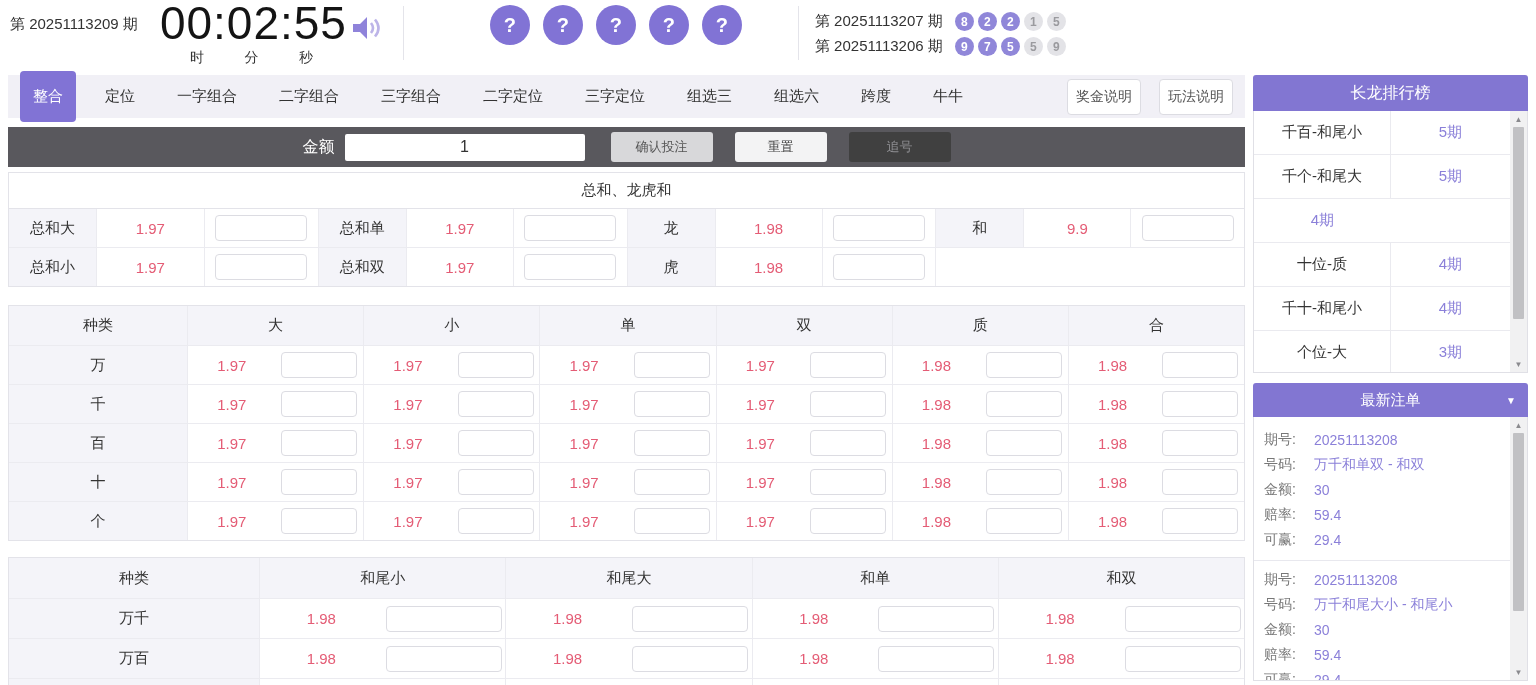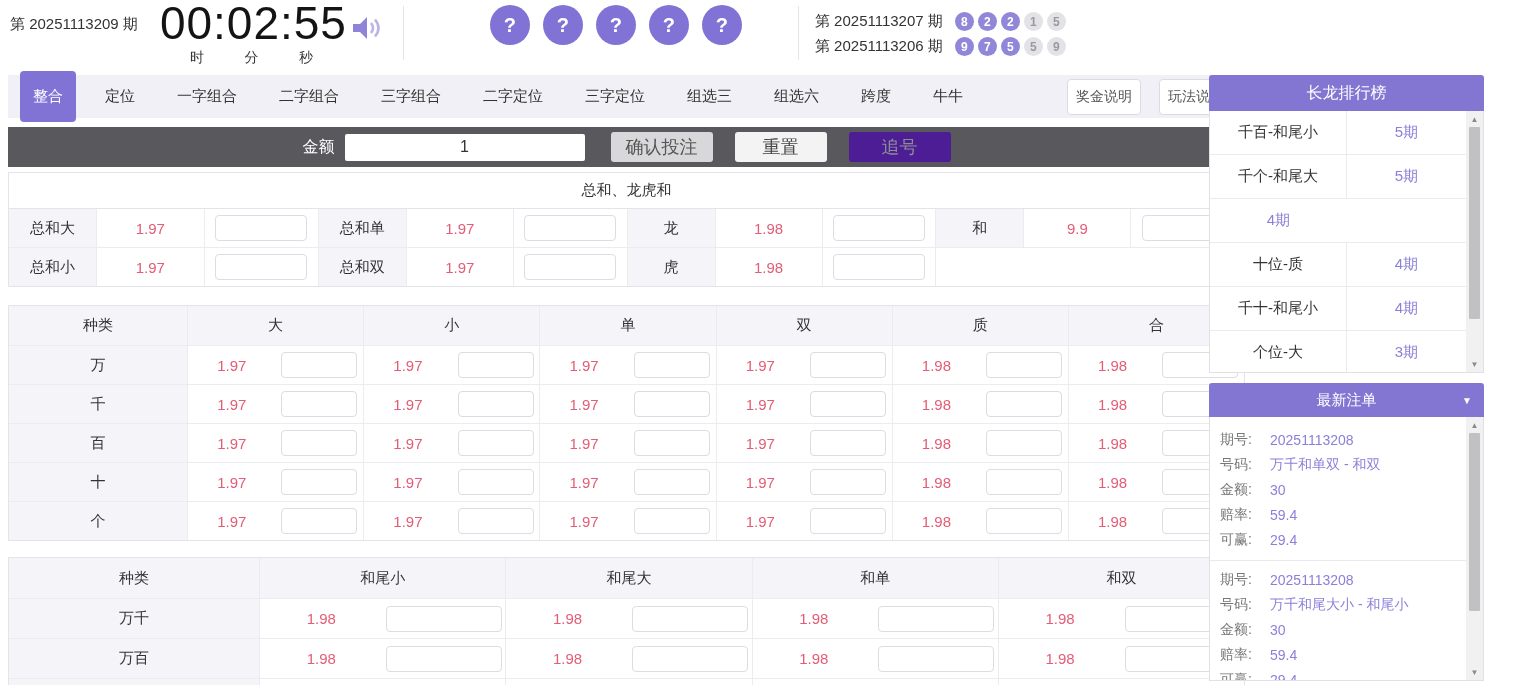--- a/index.html
+++ b/index.html
@@ -35,24 +35,24 @@
   .tab{font-size:15px;color:#333;padding:16px 13px;margin-right:16px;cursor:pointer;border-radius:4px;white-space:nowrap}
   .tab.active{background:#8173d5;color:#fff}
   .tabbar-spacer{flex:1}
   .info-btn{background:#fff;border:1px solid #dcdce2;border-radius:4px;color:#555;
     font-size:14px;padding:8px 8px;margin-left:18px;cursor:pointer;font-family:inherit}
 
   .betbar{margin-top:9px;height:40px;background:#59585d;display:flex;align-items:center;justify-content:center}
   .amt-label{color:#fff;font-size:16px}
   .amt-input{width:240px;height:27px;margin-left:10px;border:none;border-radius:2px;
     text-align:center;font-size:16px;color:#333;background:#fff;font-family:inherit}
-  .bet-btn{height:30px;border:none;border-radius:3px;font-size:18px;cursor:pointer;font-family:inherit}
+  .bet-btn{height:30px;border:none;border-radius:3px;font-size:13px;cursor:pointer;font-family:inherit}
   .btn-confirm{width:102px;margin-left:26px;background:#d8d8da;color:#555}
   .btn-reset{width:92px;margin-left:22px;background:#f3f3f4;color:#444}
-  .btn-chase{width:102px;margin-left:22px;background:#4c1d95;color:#8f8f93}
+  .btn-chase{width:102px;margin-left:22px;background:#404040;color:#8f8f93}
 
   .odds{color:#e45c75;font-size:15px;display:flex;align-items:center;justify-content:center;cursor:pointer}
   .bet-input{height:26px;border:1px solid #dcdce2;border-radius:4px;text-align:center;font-size:14px;font-family:inherit}
   .w92{width:92px}.w76{width:76px}.w116{width:116px}
   .input-cell{display:flex;align-items:center;justify-content:center}
 
   
   .t1{margin-top:5px;border:1px solid #e3e3e9;background:#fff}
   .t1-title{height:36px;display:flex;align-items:center;justify-content:center;
     font-size:15px;color:#333;border-bottom:1px solid #e3e3e9}
@@ -71,21 +71,21 @@
   .t3 .t2-row{grid-template-columns:250px repeat(4,1fr);height:40px}
   .t2-row + .t2-row{border-top:1px solid #ebebf0}
   .t2-row > div{border-left:1px solid #ebebf0}
   .t2-row > div:first-child{border-left:none}
   .t2-hcell{background:#f4f4f9;display:flex;align-items:center;justify-content:center;font-size:15px;color:#333}
   .t2-label{background:#f4f4f9;display:flex;align-items:center;justify-content:center;font-size:15px;color:#333}
   .t2-cell{display:grid;grid-template-columns:1fr 1fr}
   .t3{margin-top:16px}
 
   
-  .sidebar{position:absolute;left:1209px;top:70px;width:275px}
+  .sidebar{position:absolute;left:1253px;top:70px;width:275px}
   .panel1{margin-top:5px}
   .panel2{margin-top:10px}
   .panel-header{height:36px;background:#8276d2;color:#fff;font-size:16px;display:flex;
     align-items:center;justify-content:center;border-radius:3px 3px 0 0;position:relative}
   .panel2 .panel-header{height:34px;font-size:15px}
   .caret{position:absolute;right:12px;top:50%;transform:translateY(-50%);font-size:10px;color:#fff;cursor:pointer}
   .panel-body{border:1px solid #e0e0e6;border-top:none;position:relative;background:#fff;overflow:hidden}
   .p1-body{height:262px}
   .p2-body{height:264px}
   .dragon-rows{margin-right:17px}

